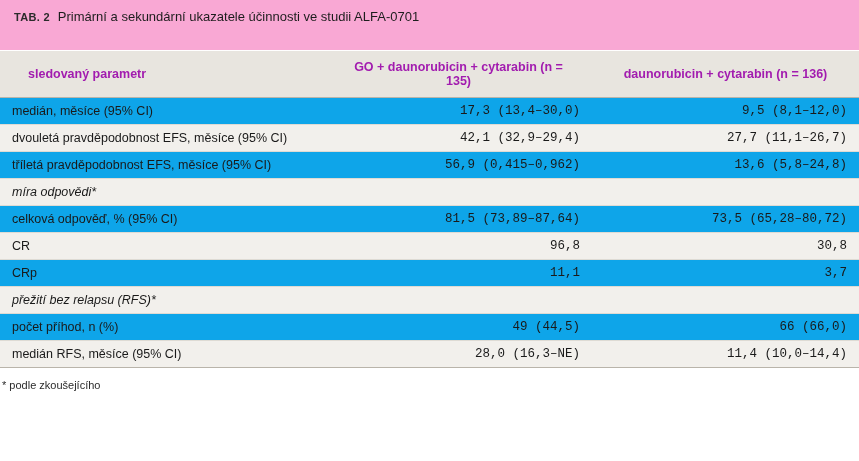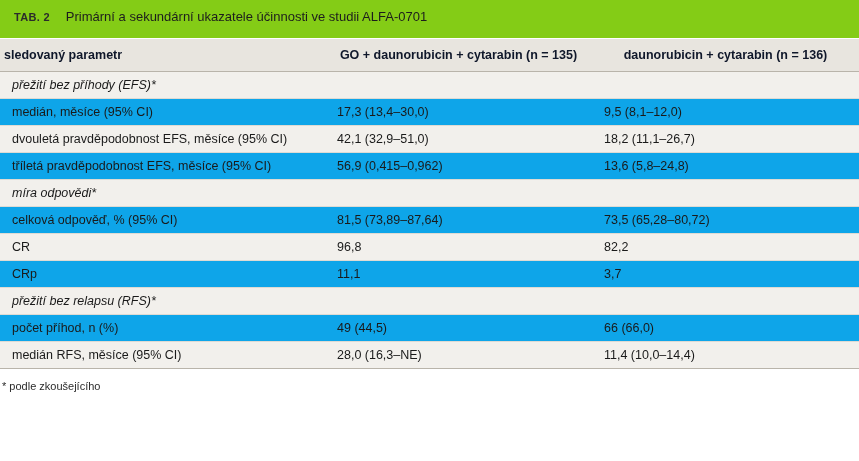--- a/index.html
+++ b/index.html
@@ -14,25 +14,25 @@
     font-size: 12.5px;
     color: #1a1a1a;
     overflow: hidden;
   }
   .table-wrap {
     width: 859px;
     box-sizing: border-box;
   }
   
   .caption {
-    background: #84cc16;
-    padding: 9px 14px 14px 14px;
+    background: #f9a8d4;
+    padding: 9px 14px 26px 14px;
     display: flex;
     align-items: baseline;
-    gap: 16px;
+    gap: 8px;
     border-bottom: 1px solid #ffffff;
   }
   .caption-tag {
     font-size: 11px;
     font-weight: bold;
     letter-spacing: 0.3px;
     color: #2b2b2b;
     text-transform: uppercase;
     white-space: nowrap;
   }
@@ -47,40 +47,41 @@
     table-layout: fixed;
   }
   table.data col.c1 { width: 325px; }
   table.data col.c2 { width: 267px; }
   table.data col.c3 { width: 267px; }
 
   table.data thead th {
     background: #e8e5df;
     font-size: 12.5px;
     font-weight: bold;
-    color: #0f172a;
-    padding: 9px 4px;
+    color: #a21caf;
+    padding: 9px 28px;
     border-bottom: 1px solid #b9b4aa;
     text-align: center;
     vertical-align: middle;
   }
   table.data thead th.first {
     text-align: left;
   }
   table.data td {
     padding: 6px 12px;
     font-size: 12.5px;
     border-bottom: 1px solid #dedbd4;
     vertical-align: middle;
   }
   table.data td.label {
     text-align: left;
   }
   table.data td.val {
-    text-align: left;
+    text-align: right;
+    font-family: Liberation Mono, monospace;
   }
   tr.section td {
     font-style: italic;
     background: #f2f0ec;
   }
   tr.shaded td {
     background: #f2f0ec;
   }
   tr.plain td {
     background: #0ea5e9;
@@ -116,54 +117,49 @@
         <col class="c3">
     </colgroup>
     <thead>
       <tr>
         <th class="first">sledovaný parametr</th>
         <th>GO + daunorubicin + cytarabin (n = 135)</th>
         <th>daunorubicin + cytarabin (n = 136)</th>
       </tr>
     </thead>
     <tbody id="tbody">
-        <tr class="section">
-          <td class="label">přežití bez příhody (EFS)*</td>
-          <td class="val"></td>
-          <td class="val"></td>
-        </tr>
         <tr class="plain">
           <td class="label">medián, měsíce (95% CI)</td>
           <td class="val">17,3 (13,4–30,0)</td>
           <td class="val">9,5 (8,1–12,0)</td>
         </tr>
         <tr class="shaded">
           <td class="label">dvouletá pravděpodobnost EFS, měsíce (95% CI)</td>
-          <td class="val">42,1 (32,9–51,0)</td>
-          <td class="val">18,2 (11,1–26,7)</td>
+          <td class="val">42,1 (32,9–29,4)</td>
+          <td class="val">27,7 (11,1–26,7)</td>
         </tr>
         <tr class="plain">
           <td class="label">tříletá pravděpodobnost EFS, měsíce (95% CI)</td>
           <td class="val">56,9 (0,415–0,962)</td>
           <td class="val">13,6 (5,8–24,8)</td>
         </tr>
         <tr class="section">
           <td class="label">míra odpovědi*</td>
           <td class="val"></td>
           <td class="val"></td>
         </tr>
         <tr class="plain">
           <td class="label">celková odpověď, % (95% CI)</td>
           <td class="val">81,5 (73,89–87,64)</td>
           <td class="val">73,5 (65,28–80,72)</td>
         </tr>
         <tr class="shaded">
           <td class="label">CR</td>
           <td class="val">96,8</td>
-          <td class="val">82,2</td>
+          <td class="val">30,8</td>
         </tr>
         <tr class="plain">
           <td class="label">CRp</td>
           <td class="val">11,1</td>
           <td class="val">3,7</td>
         </tr>
         <tr class="section">
           <td class="label">přežití bez relapsu (RFS)*</td>
           <td class="val"></td>
           <td class="val"></td>

